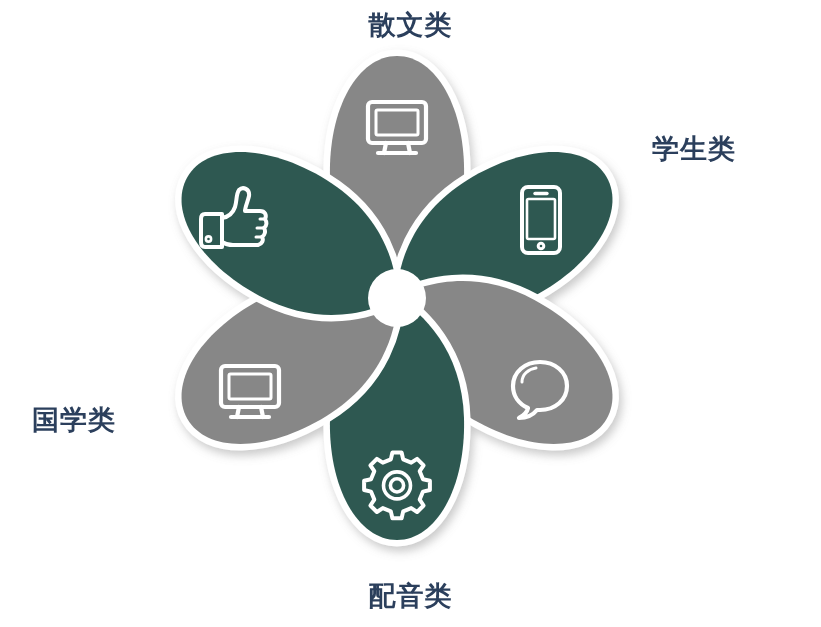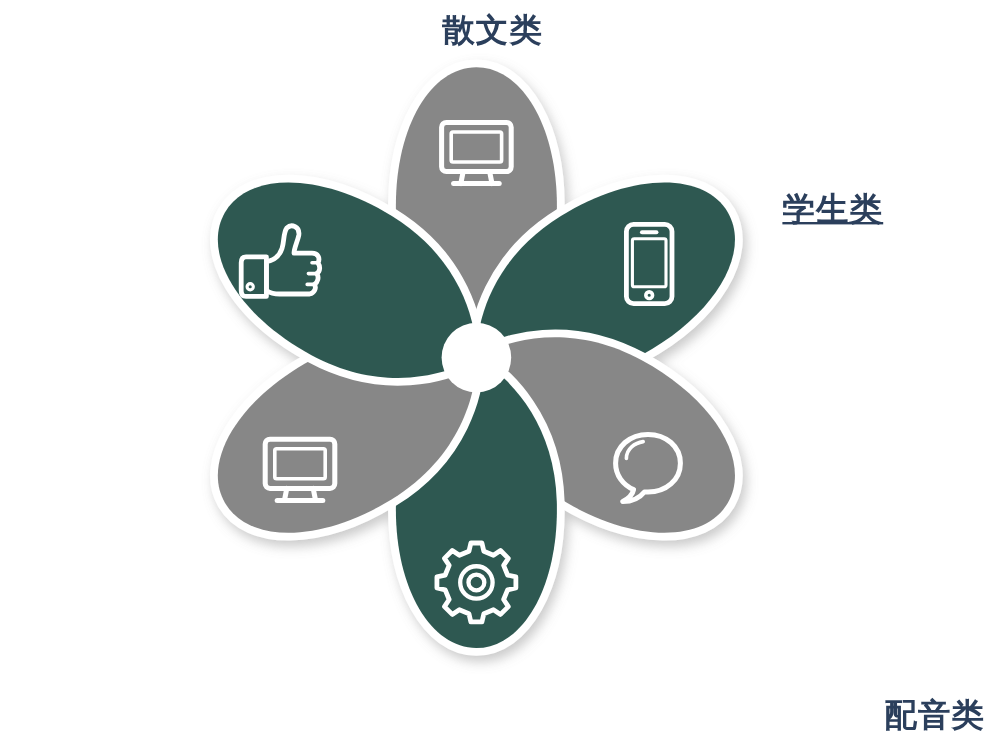--- a/index.html
+++ b/index.html
@@ -15,23 +15,23 @@
   .label{
     position:absolute;
     font-weight:bold;
     font-size:27px;
     letter-spacing:1px;
     color:#2b3f5c;
     white-space:nowrap;
     text-shadow:0 1px 0 rgba(255,255,255,0.6);
   }
   .lbl-top{left:0;right:0;top:7px;text-align:center;}
-  .lbl-upper-right{left:652px;top:156px;text-decoration:underline;}
+  .lbl-upper-right{left:652px;top:131px;}
   .lbl-lower-right{left:666px;top:397px;}
-  .lbl-bottom{left:0;right:0;top:578px;text-align:right;}
+  .lbl-bottom{left:0;right:0;top:578px;text-align:center;}
   .lbl-lower-left{left:32px;top:402px;}
   .lbl-upper-left{left:8px;top:196px;}
 </style>
 </head>
 <body>
 
 <div id="stage">
 
   <svg class="flower" viewBox="0 0 821 627" aria-hidden="true">
     <defs>
@@ -151,15 +151,16 @@
     </g>
   </svg>
 
   <div class="label lbl-top">散文类</div>
 
   <div class="label lbl-upper-right">学生类</div>
 
 
   <div class="label lbl-bottom">配音类</div>
 
+  <div class="label lbl-lower-left">国学类</div>
 
 
 </div>
 
 </body></html>

